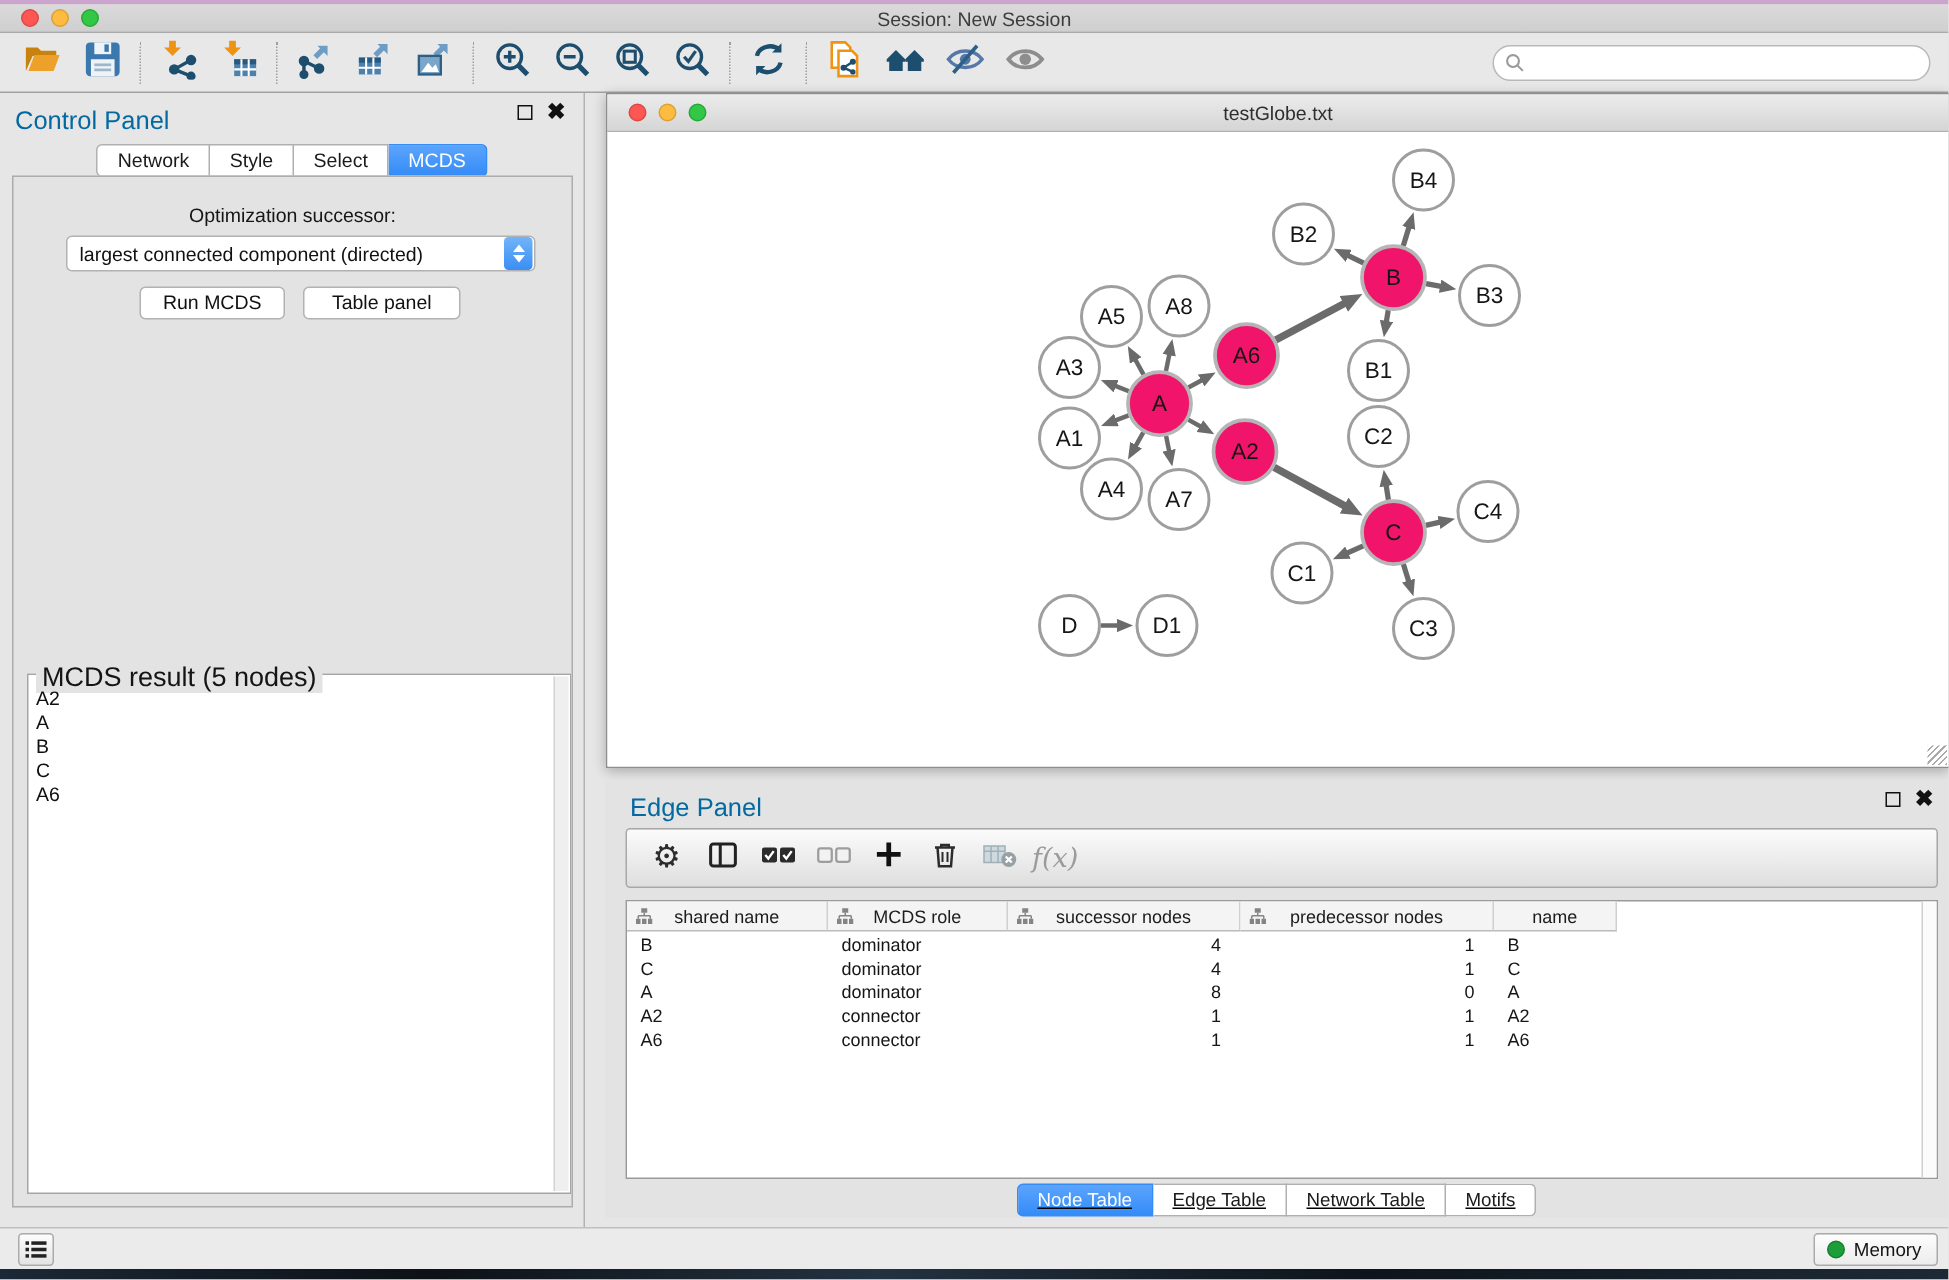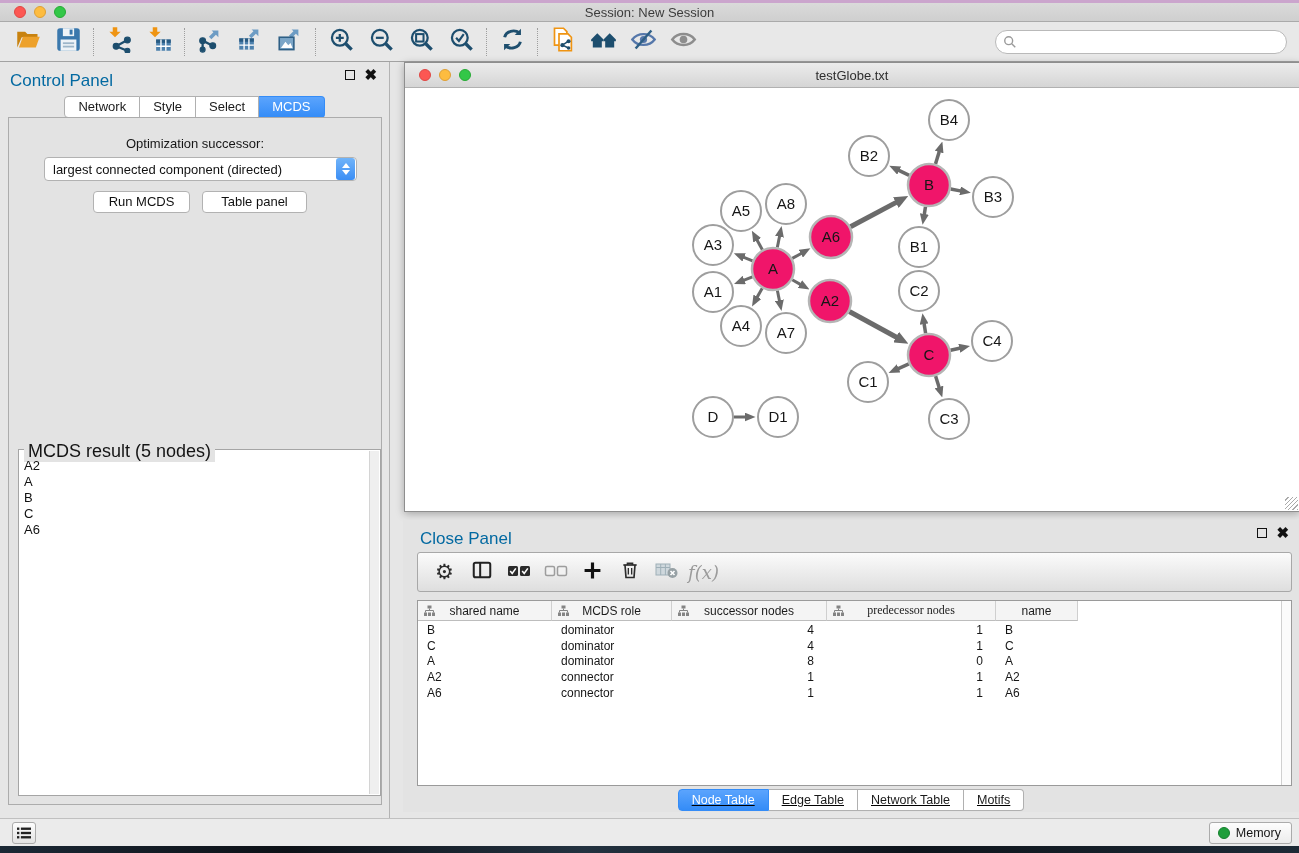--- a/index.html
+++ b/index.html
@@ -444,21 +444,21 @@
             <g>
               <circle cx="373" cy="329" r="20" fill="#ffffff" stroke="#9e9e9e" stroke-width="2"></circle>
               <text x="373" y="334" text-anchor="middle" font-size="15" font-family="Liberation Sans, sans-serif" fill="#161616">D1</text>
             </g>
           </svg>
         <div class="grip"></div>
       </div>
 
       <div class="tpanel">
         <div class="panel-head">
-          <div class="panel-title" style="left:17px;">Close Panel</div>
+          <div class="panel-title" style="left:17px;">Edge Panel</div>
           <div class="panel-ctl" style="right:10px;">
             <span class="float-box"></span>
             <span class="close-x">✖</span>
           </div>
         </div>
 
         <div class="tp-toolbar">
           <div class="tp-btn">
               <span class="gear-glyph">⚙</span>
             </div>
@@ -539,21 +539,21 @@
                   <svg width="11" height="11" viewBox="0 0 11 11">
                     <rect x="3.5" y="0.5" width="4" height="3" fill="#848484"></rect>
                     <path d="M5.5 3.5 v2 M1.5 5.5 h8 M1.5 5.5 v2 M9.5 5.5 v2" stroke="#848484" fill="none"></path>
                     <rect x="0" y="7.5" width="3" height="3.5" fill="#848484"></rect>
                     <rect x="4" y="7.5" width="3" height="3.5" fill="#848484"></rect>
                     <rect x="8" y="7.5" width="3" height="3.5" fill="#848484"></rect>
                   </svg>
                 </span>
                 <span>successor nodes</span>
               </div>
-              <div class="th" style="width: 169px; font-family: Liberation Serif, serif;">
+              <div class="th" style="width: 169px;">
                 <span class="hicon">
                   <svg width="11" height="11" viewBox="0 0 11 11">
                     <rect x="3.5" y="0.5" width="4" height="3" fill="#848484"></rect>
                     <path d="M5.5 3.5 v2 M1.5 5.5 h8 M1.5 5.5 v2 M9.5 5.5 v2" stroke="#848484" fill="none"></path>
                     <rect x="0" y="7.5" width="3" height="3.5" fill="#848484"></rect>
                     <rect x="4" y="7.5" width="3" height="3.5" fill="#848484"></rect>
                     <rect x="8" y="7.5" width="3" height="3.5" fill="#848484"></rect>
                   </svg>
                 </span>
                 <span>predecessor nodes</span>

